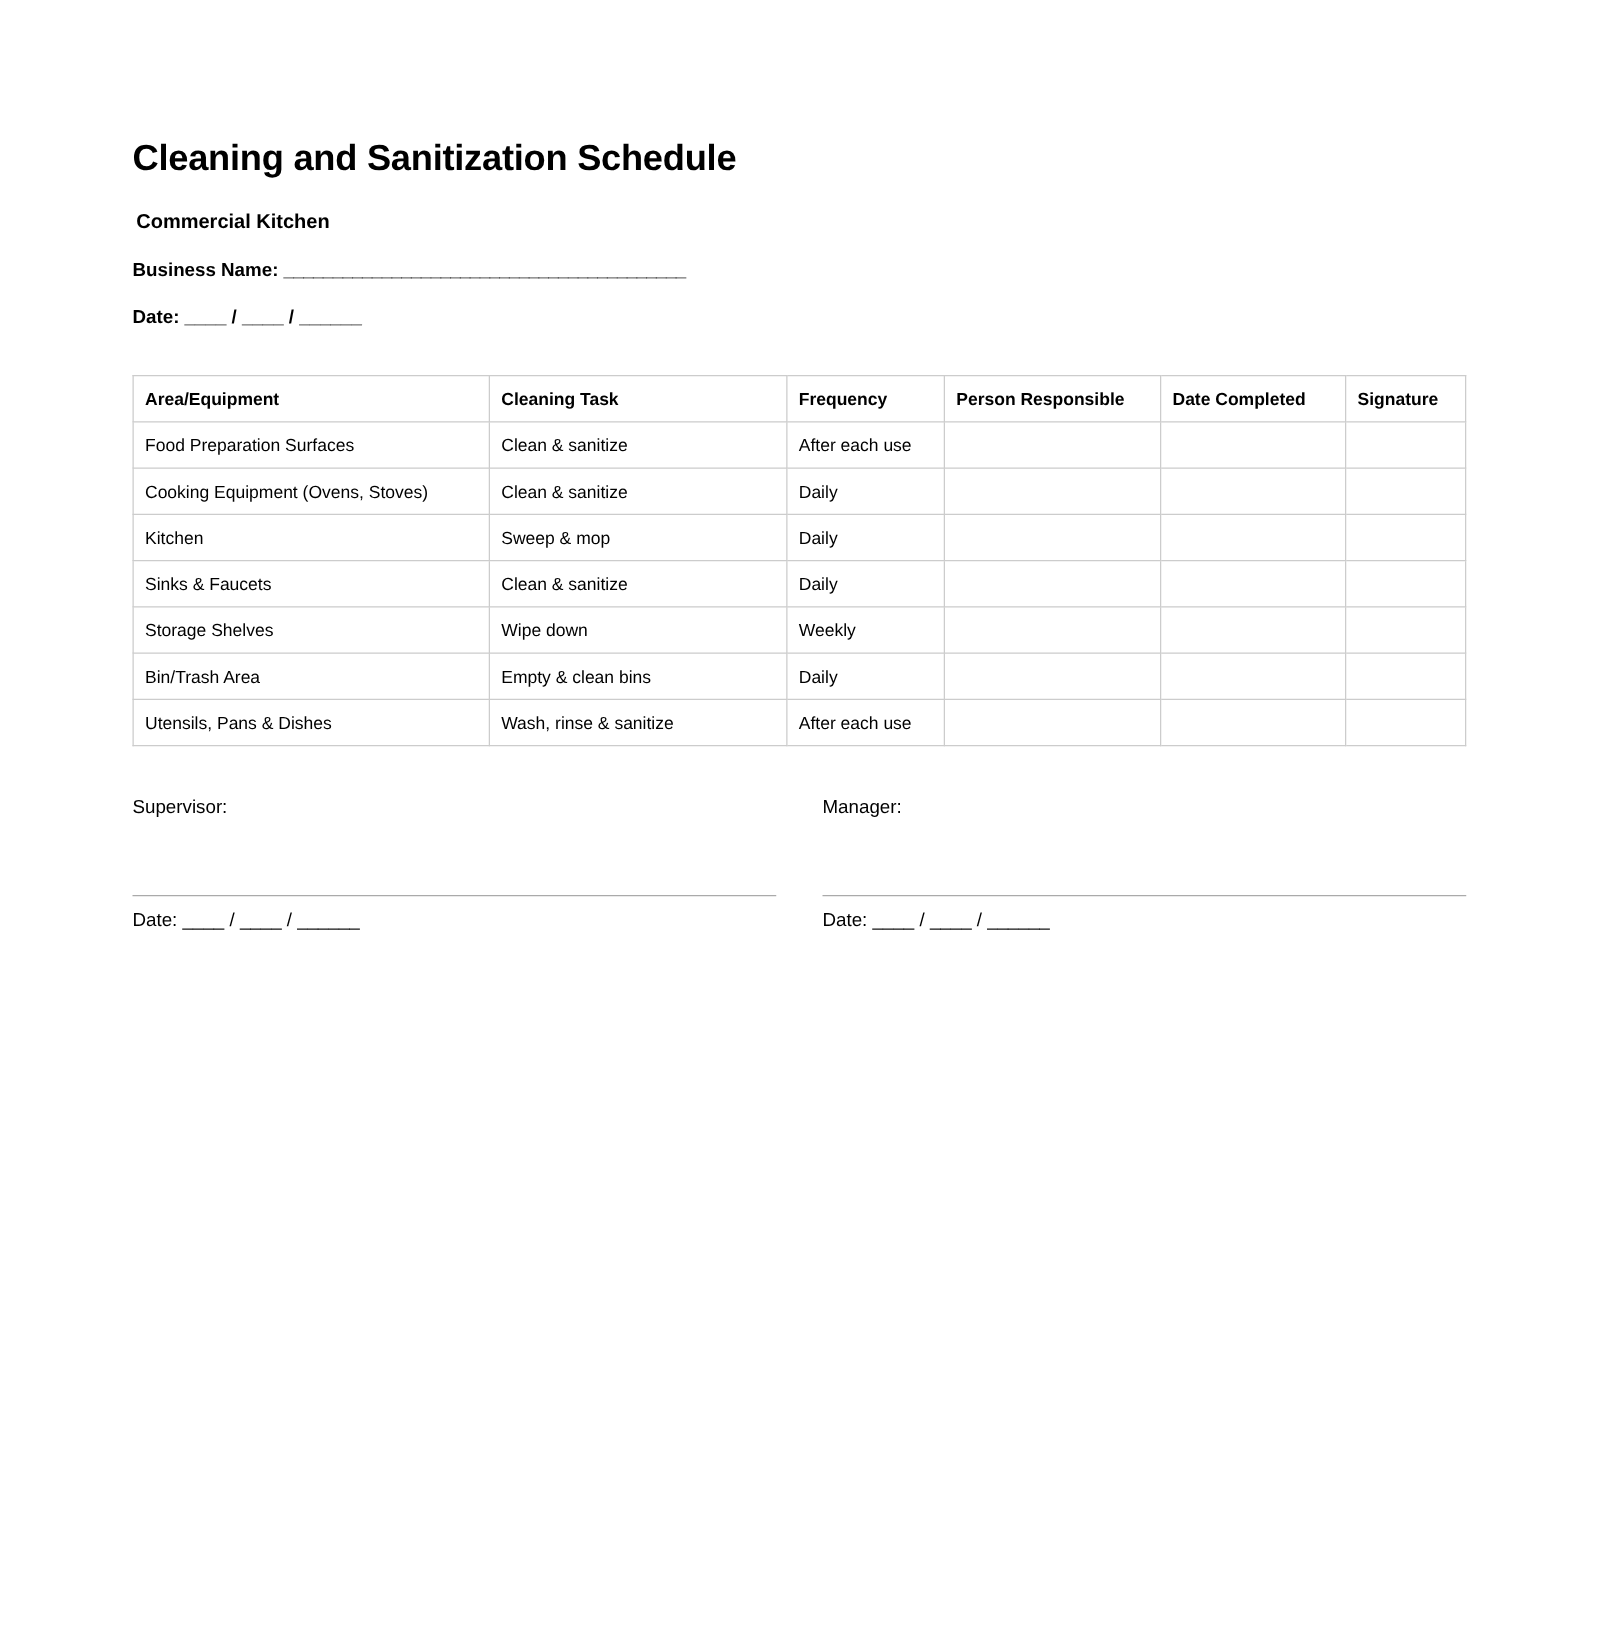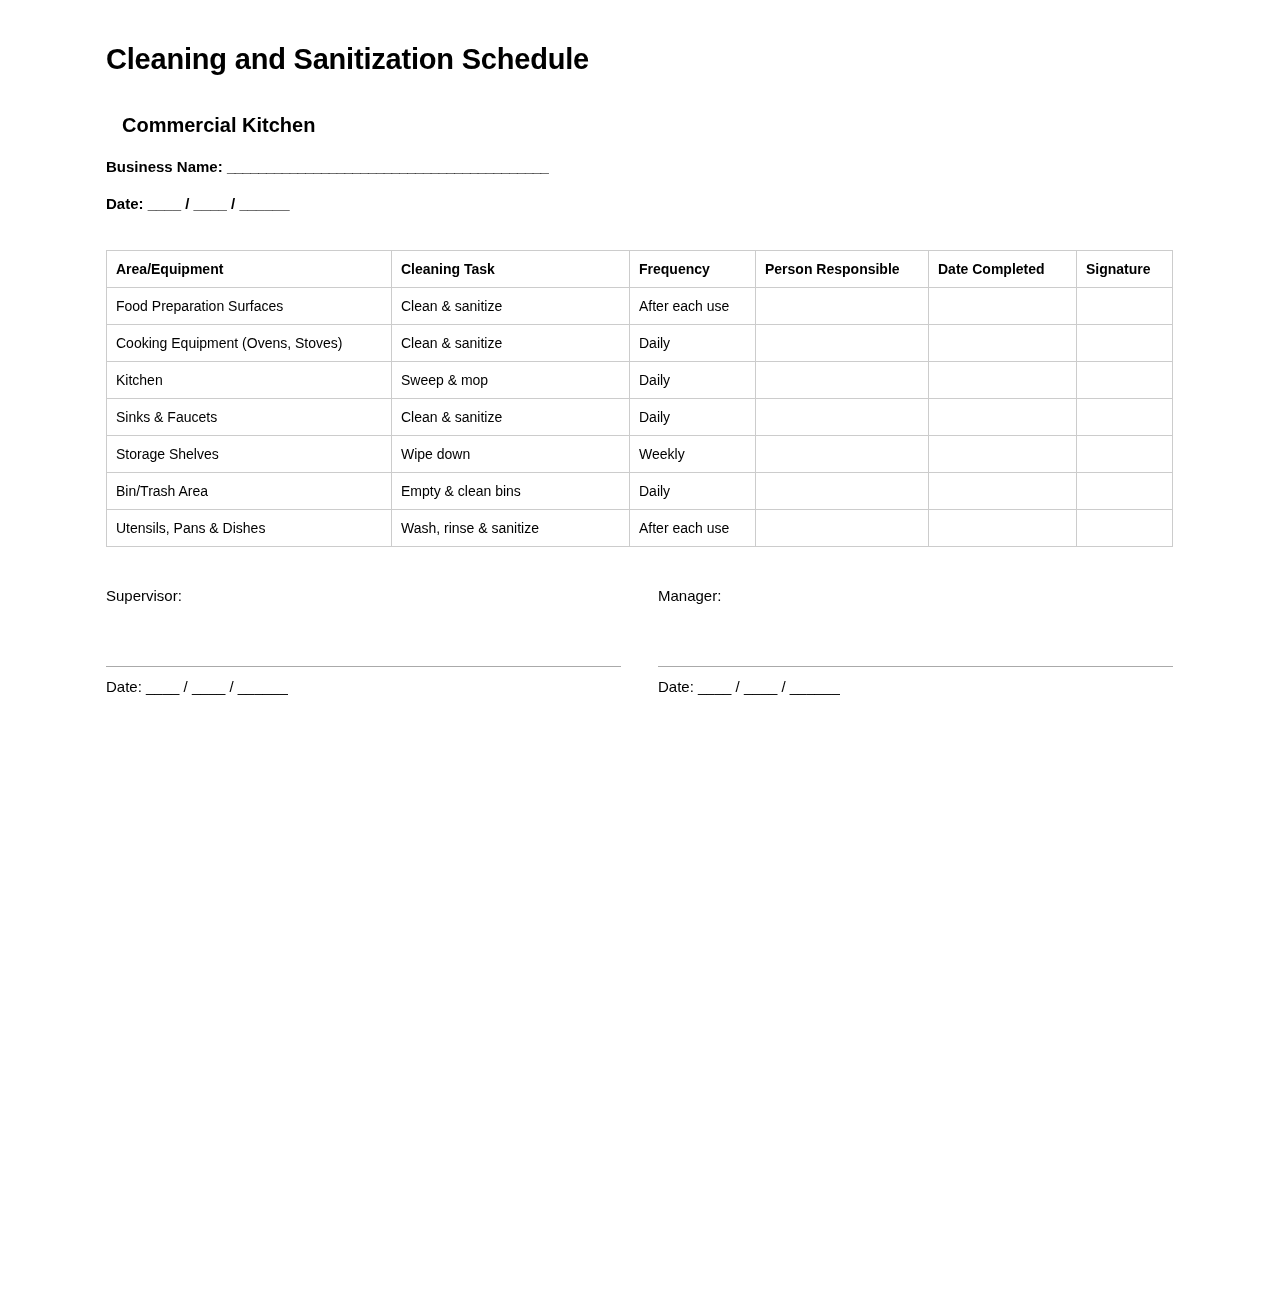--- a/index.html
+++ b/index.html
@@ -18,30 +18,30 @@
     position: relative;
     width: 1278px;
     height: 1300px;
     box-sizing: border-box;
     padding: 0 106px;
   }
 
   
   .doc-title {
     margin: 0;
-    padding-top: 44px;
+    padding-top: 112px;
     font-size: 29px;
     font-weight: bold;
     letter-spacing: -0.2px;
     line-height: 1.1;
   }
   .doc-subtitle {
-    margin: 16px;
+    margin: 3px;
     padding-top: 22px;
-    font-size: 20px;
+    font-size: 16px;
     font-weight: bold;
     line-height: 1.1;
   }
   .field-line {
     font-size: 15px;
     font-weight: bold;
     margin-top: 22px;
     line-height: 1.2;
     white-space: pre;
   }

